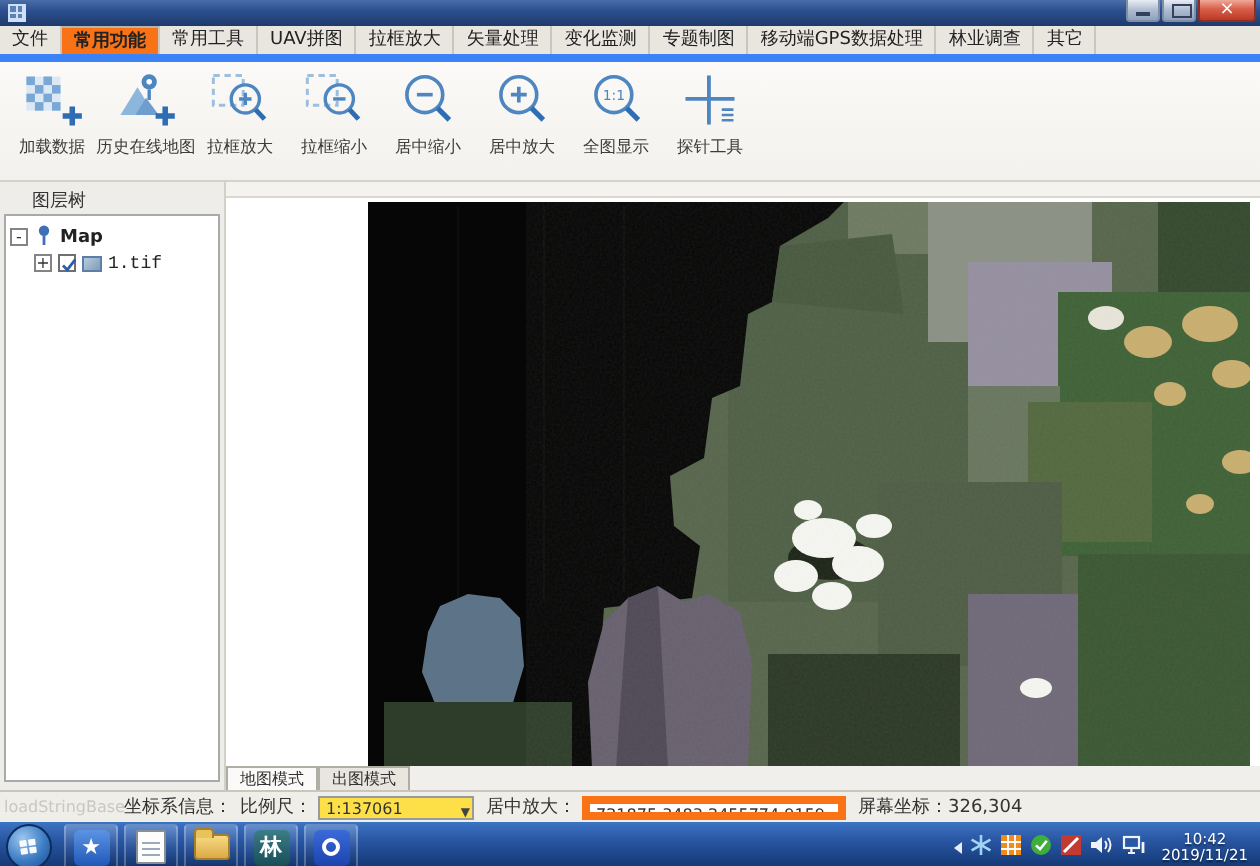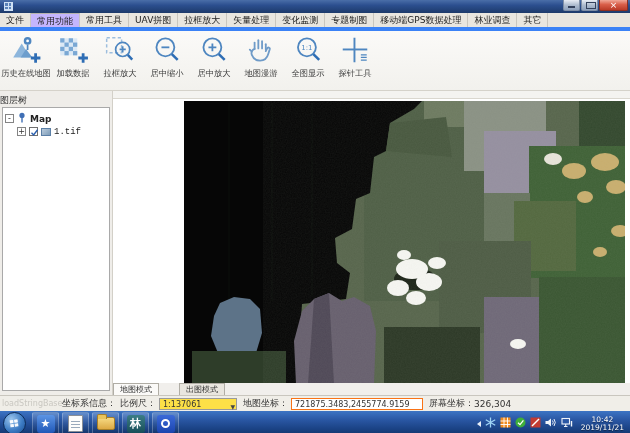--- a/index.html
+++ b/index.html
@@ -16,57 +16,57 @@
   .wincontrols { margin-left:auto; display:flex; gap:1px; align-items:flex-start; height:100%; }
   .winbtn { width:17px; height:11px; border:1px solid #7e8ea6; border-top:none; border-radius:0 0 2px 2px;
       background:linear-gradient(180deg,#e8edf5,#aebccf 50%,#8fa2bd); position:relative; }
   .winbtn.min::after { content:""; position:absolute; left:4px; right:4px; bottom:2px; height:2px; background:#33415c; }
   .winbtn.max::after { content:""; position:absolute; left:4px; top:2px; width:8px; height:5px; border:1px solid #33415c; }
   .winbtn.close { width:29px; background:linear-gradient(180deg,#f0a898,#d95f4a 45%,#b93a27); border-color:#8e2f20; color:#fff; font-size:9px; line-height:10px; text-align:center; }
 
   
   .tabstrip { height:18px; background:#e9e6df; border-bottom:4px solid #3b82f6; display:flex; align-items:stretch; }
   .rtab { padding:0 6px; line-height:14px; font-size:9px; color:#222; border-right:1px solid #c9c6be; white-space:nowrap; }
-  .rtab.active { background:#c4b5fd; border-top:1px solid #b7b4ac; font-weight:normal; }
+  .rtab.active { background:#f97316; border-top:1px solid #b7b4ac; font-weight:bold; }
 
   
   .ribbon { height:60px; background:linear-gradient(180deg,#fbfaf8,#f2f1ed); border-bottom:1px solid #d5d2ca; display:flex; align-items:flex-start; padding:2px 0 0 2px; }
   .tool { width:47px; display:flex; flex-direction:column; align-items:center; padding-top:1px; }
   .tool svg { display:block; }
   .tool .tlabel { font-size:9px; color:#3c3c3c; margin-top:1px; white-space:nowrap; transform:scale(.92); }
 
   
   .main { height:304px; display:flex; background:#eceae6; position:relative; }
   .leftpanel { width:113px; background:#efede9; border-right:1px solid #d3d0c8; position:relative; }
-  .leftpanel .phead { font-size:9px; color:#333; padding:3px 4px 2px 0; }
+  .leftpanel .phead { font-size:9px; color:#333; padding:3px 4px 2px 16px; }
   .treebox { position:absolute; left:2px; right:2px; top:16px; bottom:4px; background:#fff; border:1px solid #a9a9a9; padding:4px 2px; }
   .trow { display:flex; align-items:center; gap:3px; height:13px; }
   .trow.child { padding-left:12px; }
   .expander { width:9px; height:9px; border:1px solid #848484; background:#fff; font-size:8px; line-height:7px; text-align:center; color:#333; flex:0 0 auto; }
   .cb { width:9px; height:9px; border:1px solid #6f6f6f; background:#fff; flex:0 0 auto; position:relative; }
   .cb svg { position:absolute; left:0; top:0; }
   .rastericon { width:10px; height:8px; background:linear-gradient(135deg,#b9cbdc,#7e9cb8); border:1px solid #5b7fa6; flex:0 0 auto; }
   .tlabel-root { font-weight:bold; font-size:9px; }
   .tlabel-child { font-size:9px;font-family:Liberation Mono, monospace; }
 
   .mappanel { flex:1; position:relative; background:#f1efec; }
   .mappanel .topstrip { height:8px; background:#f4f3f0; border-bottom:1px solid #dad7cf; }
   .canvas { position:absolute; left:0; right:0; top:8px; bottom:12px; background:#fff; overflow:hidden; }
   .canvas svg.map { position:absolute; left:71px; top:2px; }
-  .viewtabs { position:absolute; left:0; bottom:0; height:12px; display:flex;gap:20px; }
+  .viewtabs { position:absolute; left:0; bottom:0; height:12px; display:flex; }
   .vtab { padding:0 6px; line-height:11px; font-size:8px; border:1px solid #b0ada5; border-bottom:none; background:#e9e6df; color:#333; }
   .vtab.active { background:#fbfaf8; }
 
   
   .statusbar { height:16px; background:#f0eee8; border-top:1px solid #c9c6be; display:flex; align-items:center; font-size:9px; color:#333; }
   .ghost { width:60px; margin-left:2px; font-size:8px; color:#c9c7c1; overflow:hidden; white-space:nowrap; }
   .slabel { white-space:nowrap; }
   .combo { width:78px; height:12px; background:#fde047; border:1px solid #9a9a9a; margin-left:3px; position:relative; font-size:8px; line-height:11px; padding:0 10px 0 3px; }
   .combo .drop { position:absolute; right:1px; top:2px; font-size:6px; color:#444; }
-  .inset { width:132px; height:12px; background:#fff; border:1px solid #f97316; margin-left:3px; font-size:8px; line-height:11px; padding:0 3px; white-space:nowrap; overflow:hidden; }
+  .inset { width:132px; height:12px; background:#fff; border:4px solid #f97316; margin-left:3px; font-size:8px; line-height:11px; padding:0 3px; white-space:nowrap; overflow:hidden; }
 
   
   .taskbar { height:25px; background:linear-gradient(180deg,#3c74c4 0%,#2a57a4 30%,#16ay 60%,#123569 100%); background:linear-gradient(180deg,#3c74c4,#2a57a4 35%,#1b4386 70%,#123569); display:flex; align-items:center; padding:0 3px; }
   .orb { width:23px; height:23px; border-radius:50%; background:radial-gradient(circle at 35% 30%,#9cc6ee,#3d7cc4 55%,#174a8f); border:1px solid #0d2c58; display:flex; align-items:center; justify-content:center; margin-right:6px; }
   .tbtn { width:27px; height:23px; border-radius:2px; background:linear-gradient(180deg,rgba(255,255,255,.22),rgba(255,255,255,.05) 50%,rgba(0,0,0,.08)); border:1px solid rgba(255,255,255,.25); display:flex; align-items:center; justify-content:center; margin-right:3px; }
   .appsq { width:18px; height:18px; border-radius:3px; display:flex; align-items:center; justify-content:center; color:#fff; }
   .star-app { background:linear-gradient(180deg,#5b94e4,#2058b8); font-size:11px; }
   .note-app { width:15px; height:17px; background:#fdfdfb; border:1px solid #8a8f96; border-radius:1px; padding:3px 1px 0 1px; }
   .note-app i { display:block; height:1px; background:#9aaabb; margin:2px 1px; }
   .folder { width:18px; height:13px; background:linear-gradient(180deg,#f6da83,#dca944); border:1px solid #a77f28; border-radius:1px 2px 2px 2px; position:relative; }
@@ -102,63 +102,74 @@
   <span class="rtab">移动端GPS数据处理</span>
   <span class="rtab">林业调查</span>
   <span class="rtab">其它</span>
 </div>
 
 <div class="ribbon">
 
   <div class="tool">
     <span>
       <svg width="32" height="32" viewBox="0 0 30 30">
-        <polygon points="3,22 11,9 19,22" fill="#8db6dc"></polygon>
-        <polygon points="10,22 15,14 21,22" fill="#6d9ecd"></polygon>
-        <circle cx="16.5" cy="6.5" r="3.6" fill="#4e86c0"></circle>
-        <circle cx="16.5" cy="6.5" r="1.3" fill="#fff"></circle>
-        <path d="M16.5 10 v5" stroke="#4e86c0" stroke-width="1.6"></path>
-        <path d="M19.5 22.5 h9 M24 18 v9" stroke="#2e6db4" stroke-width="2.6"></path>
-      </svg>
-    </span>
-    <span class="tlabel">历史在线地图</span>
-  </div>
-
-  <div class="tool">
-    <span>
-      <svg width="32" height="32" viewBox="0 0 30 30">
         <rect x="3" y="4" width="16" height="16" fill="#dce9f5"></rect>
         <g fill="#7aa8d4">
           <rect x="3" y="4" width="4" height="4"></rect>
             <rect x="11" y="4" width="4" height="4"></rect>
           <rect x="7" y="8" width="4" height="4"></rect>
             <rect x="15" y="8" width="4" height="4"></rect>
           <rect x="3" y="12" width="4" height="4"></rect>
             <rect x="11" y="12" width="4" height="4"></rect>
           <rect x="7" y="16" width="4" height="4"></rect>
             <rect x="15" y="16" width="4" height="4"></rect>
         </g>
         <path d="M20 22.5 h9 M24.5 18 v9" stroke="#2e6db4" stroke-width="2.6"></path>
       </svg>
     </span>
     <span class="tlabel">加载数据</span>
   </div>
 
   <div class="tool">
     <span>
+      <svg width="32" height="32" viewBox="0 0 30 30">
+        <polygon points="3,22 11,9 19,22" fill="#8db6dc"></polygon>
+        <polygon points="10,22 15,14 21,22" fill="#6d9ecd"></polygon>
+        <circle cx="16.5" cy="6.5" r="3.6" fill="#4e86c0"></circle>
+        <circle cx="16.5" cy="6.5" r="1.3" fill="#fff"></circle>
+        <path d="M16.5 10 v5" stroke="#4e86c0" stroke-width="1.6"></path>
+        <path d="M19.5 22.5 h9 M24 18 v9" stroke="#2e6db4" stroke-width="2.6"></path>
+      </svg>
+    </span>
+    <span class="tlabel">历史在线地图</span>
+  </div>
+
+  <div class="tool">
+    <span>
       <svg width="32" height="32" viewBox="0 0 30 30" fill="none">
         <rect x="2.5" y="3.5" width="14" height="14" stroke="#9dbede" stroke-width="1.4" stroke-dasharray="3 2.2"></rect>
         <circle cx="17.5" cy="14.5" r="6.6" stroke="#4e86c0" stroke-width="1.6"></circle>
         <path d="M14.6 14.5 h5.8 M17.5 11.6 v5.8" stroke="#4e86c0" stroke-width="1.6"></path>
         <path d="M22.3 19.5 L26.5 24" stroke="#2e6db4" stroke-width="2.3"></path>
       </svg>
     </span>
     <span class="tlabel">拉框放大</span>
   </div>
 
+  <div class="tool">
+    <span>
+      <svg width="32" height="32" viewBox="0 0 30 30" fill="none">
+        <rect x="2.5" y="3.5" width="14" height="14" stroke="#9dbede" stroke-width="1.4" stroke-dasharray="3 2.2"></rect>
+        <circle cx="17.5" cy="14.5" r="6.6" stroke="#4e86c0" stroke-width="1.6"></circle>
+        <path d="M14.6 14.5 h5.8" stroke="#4e86c0" stroke-width="1.6"></path>
+        <path d="M22.3 19.5 L26.5 24" stroke="#2e6db4" stroke-width="2.3"></path>
+      </svg>
+    </span>
+    <span class="tlabel">拉框缩小</span>
+  </div>
 
   <div class="tool">
     <span>
       <svg width="32" height="32" viewBox="0 0 30 30" fill="none">
         <circle cx="13.5" cy="12.5" r="8.4" stroke="#4e86c0" stroke-width="1.7"></circle>
         <path d="M9.8 12.5 h7.4" stroke="#4e86c0" stroke-width="1.7"></path>
         <path d="M19.5 18.8 L25 24.3" stroke="#2e6db4" stroke-width="2.4"></path>
       </svg>
     </span>
     <span class="tlabel">居中缩小</span>
@@ -168,33 +179,20 @@
     <span>
       <svg width="32" height="32" viewBox="0 0 30 30" fill="none">
         <circle cx="13.5" cy="12.5" r="8.4" stroke="#4e86c0" stroke-width="1.7"></circle>
         <path d="M9.8 12.5 h7.4 M13.5 8.8 v7.4" stroke="#4e86c0" stroke-width="1.7"></path>
         <path d="M19.5 18.8 L25 24.3" stroke="#2e6db4" stroke-width="2.4"></path>
       </svg>
     </span>
     <span class="tlabel">居中放大</span>
   </div>
 
-  <div class="tool">
-    <span>
-      <svg width="32" height="32" viewBox="0 0 30 30" fill="none" stroke="#6f9bc8" stroke-width="1.7" stroke-linecap="round" stroke-linejoin="round">
-        <path d="M9 14 V8"></path>
-          <path d="M12.5 13.5 V5.8"></path>
-          <path d="M16 13.5 V6.8"></path>
-          <path d="M19.5 14.5 V9.5"></path>
-        <path d="M9 14 c-2.2 .8 -3.6 3 -2.6 5.6 c1.2 3.2 3.4 5.4 7.8 5.4 c4.6 0 6.6 -2.6 7.6 -6.2 l1.4 -4.6 c.4-1.6-1.8-2.2-2.6-.6 l-1.1 2.4"></path>
-        <path d="M6.4 16.5 l-1.9 -1.8"></path>
-      </svg>
-    </span>
-    <span class="tlabel">地图漫游</span>
-  </div>
 
   <div class="tool">
     <span>
       <svg width="32" height="32" viewBox="0 0 30 30" fill="none">
         <circle cx="14" cy="12.5" r="8.4" stroke="#4e86c0" stroke-width="1.7"></circle>
         <text x="14" y="15" text-anchor="middle" font-size="6.5" fill="#4e86c0" font-family="DejaVu Sans, sans-serif">1:1</text>
         <path d="M20 18.8 L25.5 24.3" stroke="#2e6db4" stroke-width="2.4"></path>
       </svg>
     </span>
     <span class="tlabel">全图显示</span>
@@ -311,21 +309,21 @@
 </div>
 
 <div class="statusbar">
   <span class="ghost">loadStringBaseLayer</span>
   <span class="slabel">坐标系信息：</span>
   <span class="slabel" style="margin-left:4px">比例尺：</span>
   <span class="combo">
     <span>1:137061</span>
     <span class="drop">▼</span>
   </span>
-  <span class="slabel" style="margin-left:6px">地图坐标：</span>
+  <span class="slabel" style="margin-left:6px">居中放大：</span>
   <span class="inset">721875.3483,2455774.9159</span>
   <span class="slabel" style="margin-left:6px">屏幕坐标：</span>
   <span class="slabel" style="">326,304</span>
 </div>
 
 <div class="taskbar">
   <div class="orb">
     <svg width="15" height="15" viewBox="0 0 22 22">
       <g transform="rotate(-8 11 11)" fill="#fff" opacity="0.95">
         <rect x="4.5" y="5.5" width="5.2" height="4.6" rx="0.6"></rect>

